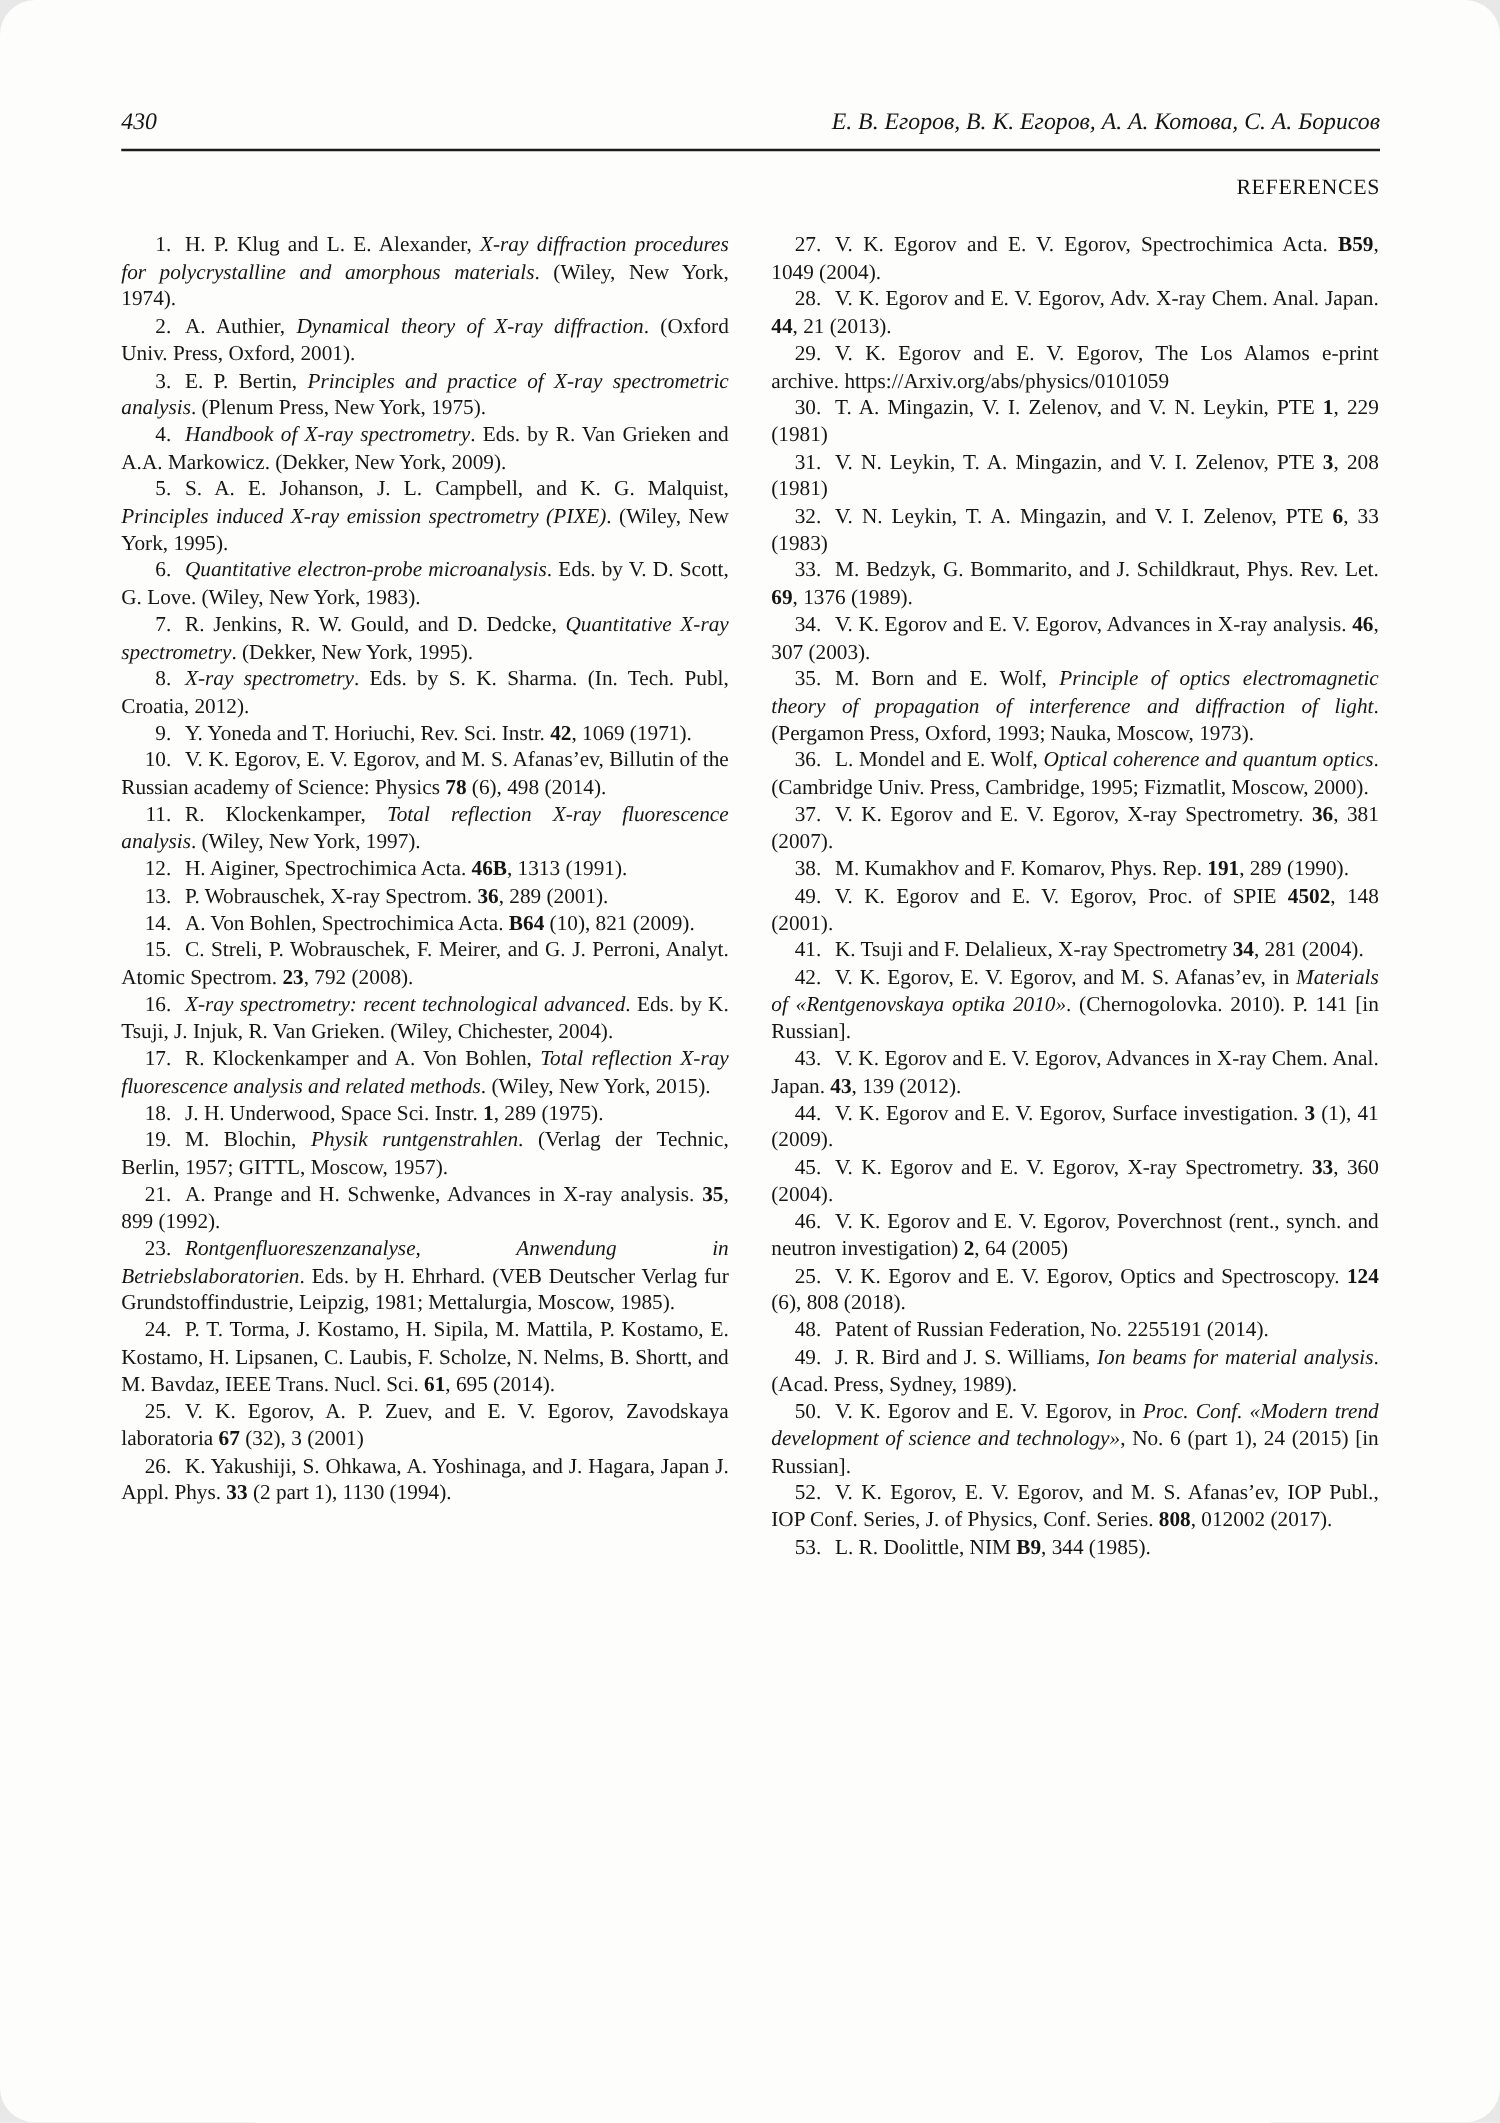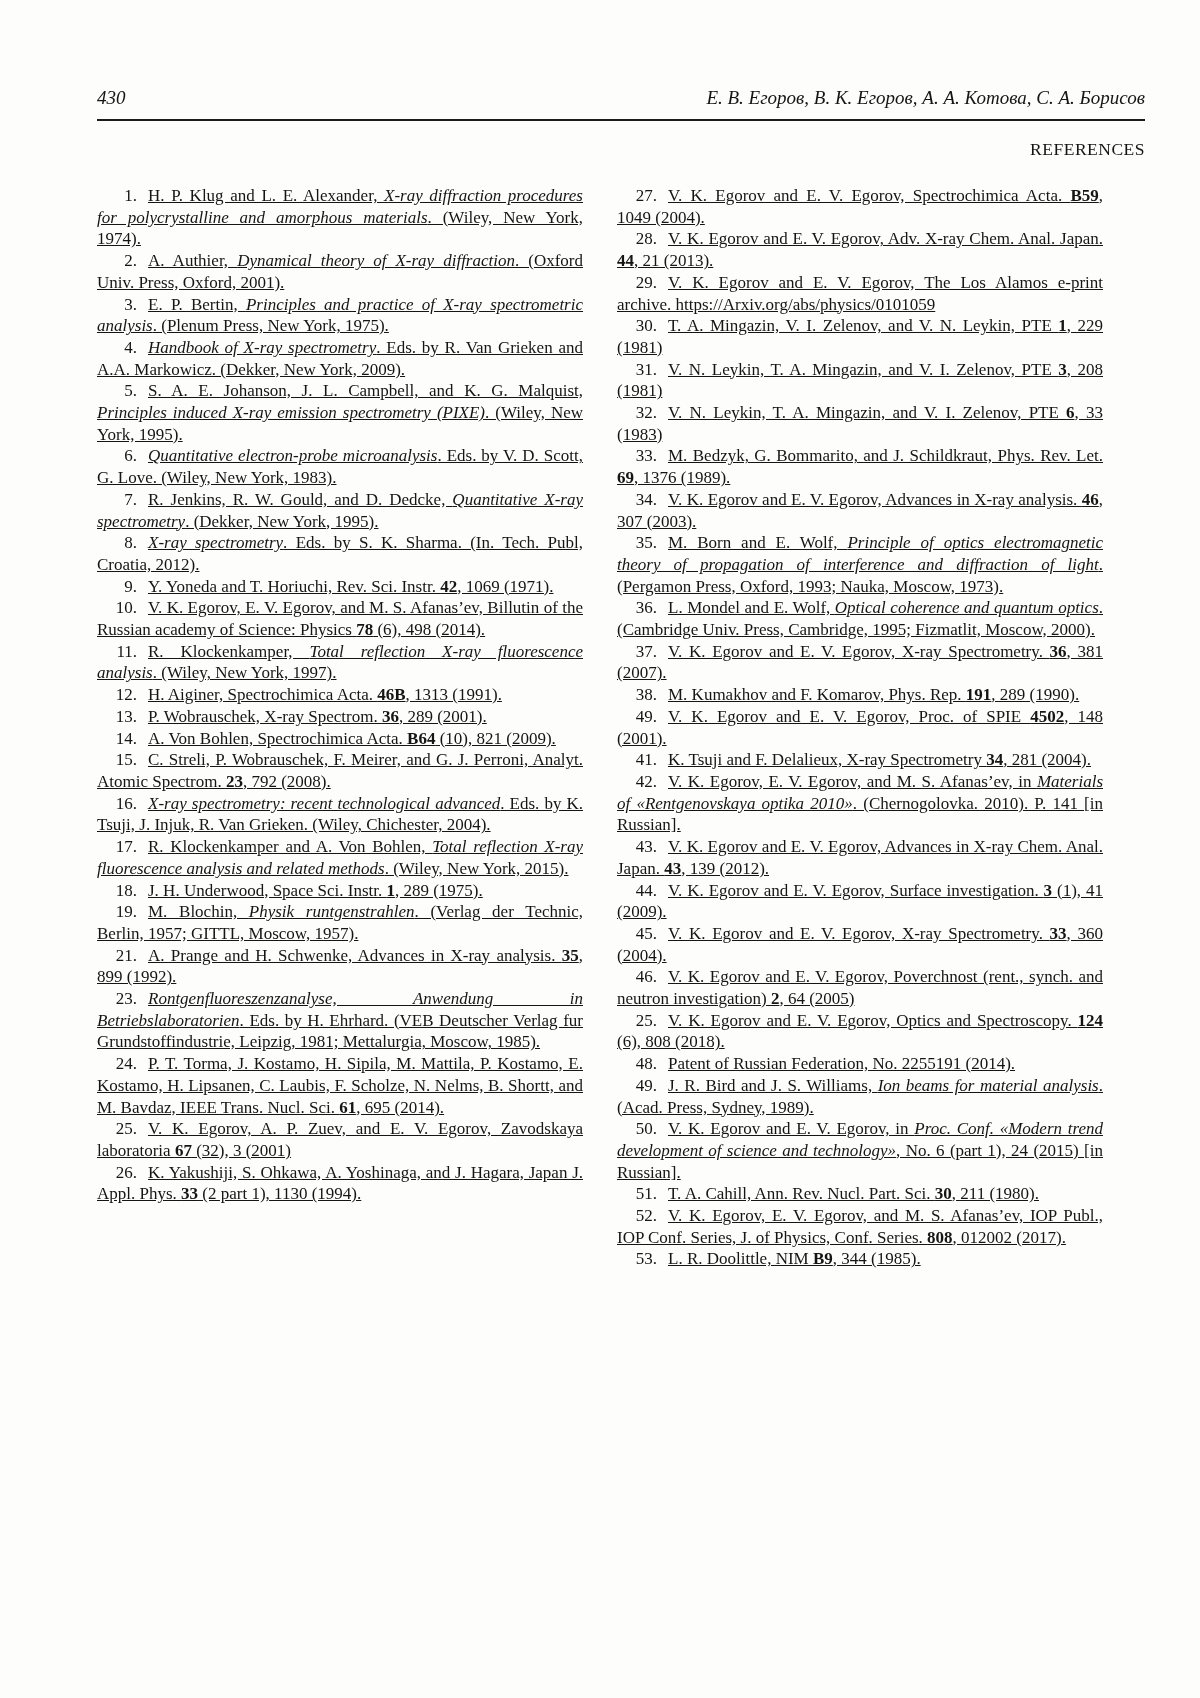--- a/index.html
+++ b/index.html
@@ -4,22 +4,23 @@
 <style>
   * { margin:0; padding:0; box-sizing:border-box; }
   html,body { background:#e8e8e8; }
   body { font-family:"Liberation Serif", serif; }
   .page {
     position:relative;
     width:1200px; height:1698px;
     margin:0 auto;
     background:#fdfdfc;
     color:#151515;
-    padding:86px 55px 0 97px;
+    padding:86px 96px 0 97px;
     overflow:hidden;
+    border-radius:28px;
   }
   .page-header {
     display:flex;
     justify-content:space-between;
     align-items:baseline;
     font-style:italic;
     font-size:19px;
     line-height:24px;
   }
   .header-rule {
@@ -30,21 +31,20 @@
     text-align:right;
     font-size:17.5px;
     letter-spacing:0.5px;
     margin-top:18px;
     font-weight:normal;
   }
   .columns {
     display:flex;
     gap:34px;
     margin-top:25px;
-    text-decoration:underline;
   }
   .col { flex:0 0 486px; width:486px; }
   p.ref {
     font-size:17px;
     line-height:21.7px;
     text-align:justify;
     color:#151515;
   }
   .ref-num {
     display:inline-block;
@@ -110,18 +110,17 @@
         <p class="ref"><span class="ref-num">41.</span><span>K. Tsuji and F. Delalieux, X-ray Spectrometry </span><span class="b">34</span><span>, 281 (2004).</span></p>
         <p class="ref"><span class="ref-num">42.</span><span>V. K. Egorov, E. V. Egorov, and M. S. Afanas’ev, in </span><span class="i">Materials of «Rentgenovskaya optika 2010»</span><span>. (Chernogolovka. 2010). P. 141 [in Russian].</span></p>
         <p class="ref"><span class="ref-num">43.</span><span>V. K. Egorov and E. V. Egorov, Advances in X-ray Chem. Anal. Japan. </span><span class="b">43</span><span>, 139 (2012).</span></p>
         <p class="ref"><span class="ref-num">44.</span><span>V. K. Egorov and E. V. Egorov, Surface investigation. </span><span class="b">3</span><span> (1), 41 (2009).</span></p>
         <p class="ref"><span class="ref-num">45.</span><span>V. K. Egorov and E. V. Egorov, X-ray Spectrometry. </span><span class="b">33</span><span>, 360 (2004).</span></p>
         <p class="ref"><span class="ref-num">46.</span><span>V. K. Egorov and E. V. Egorov, Poverchnost (rent., synch. and neutron investigation) </span><span class="b">2</span><span>, 64 (2005)</span></p>
         <p class="ref"><span class="ref-num">25.</span><span>V. K. Egorov and E. V. Egorov, Optics and Spectroscopy. </span><span class="b">124</span><span> (6), 808 (2018).</span></p>
         <p class="ref"><span class="ref-num">48.</span><span>Patent of Russian Federation, No. 2255191 (2014).</span></p>
         <p class="ref"><span class="ref-num">49.</span><span>J. R. Bird and J. S. Williams, </span><span class="i">Ion beams for material analysis</span><span>. (Acad. Press, Sydney, 1989).</span></p>
         <p class="ref"><span class="ref-num">50.</span><span>V. K. Egorov and E. V. Egorov, in </span><span class="i">Proc. Conf. «Modern trend development of science and technology»</span><span>, No. 6 (part 1), 24 (2015) [in Russian].</span></p>
-        <p class="ref"><span class="ref-num">51.</span><span>T. A. Cahill, Ann. Rev. Nucl. Part. Sci. </span><span class="b">30</span><span>, 211 (1980).</span></p>
         <p class="ref"><span class="ref-num">52.</span><span>V. K. Egorov, E. V. Egorov, and M. S. Afanas’ev, IOP Publ., IOP Conf. Series, J. of Physics, Conf. Series. </span><span class="b">808</span><span>, 012002 (2017).</span></p>
         <p class="ref"><span class="ref-num">53.</span><span>L. R. Doolittle, NIM </span><span class="b">B9</span><span>, 344 (1985).</span></p>
       </div>
   </div>
 </div>
 
 </body></html>

